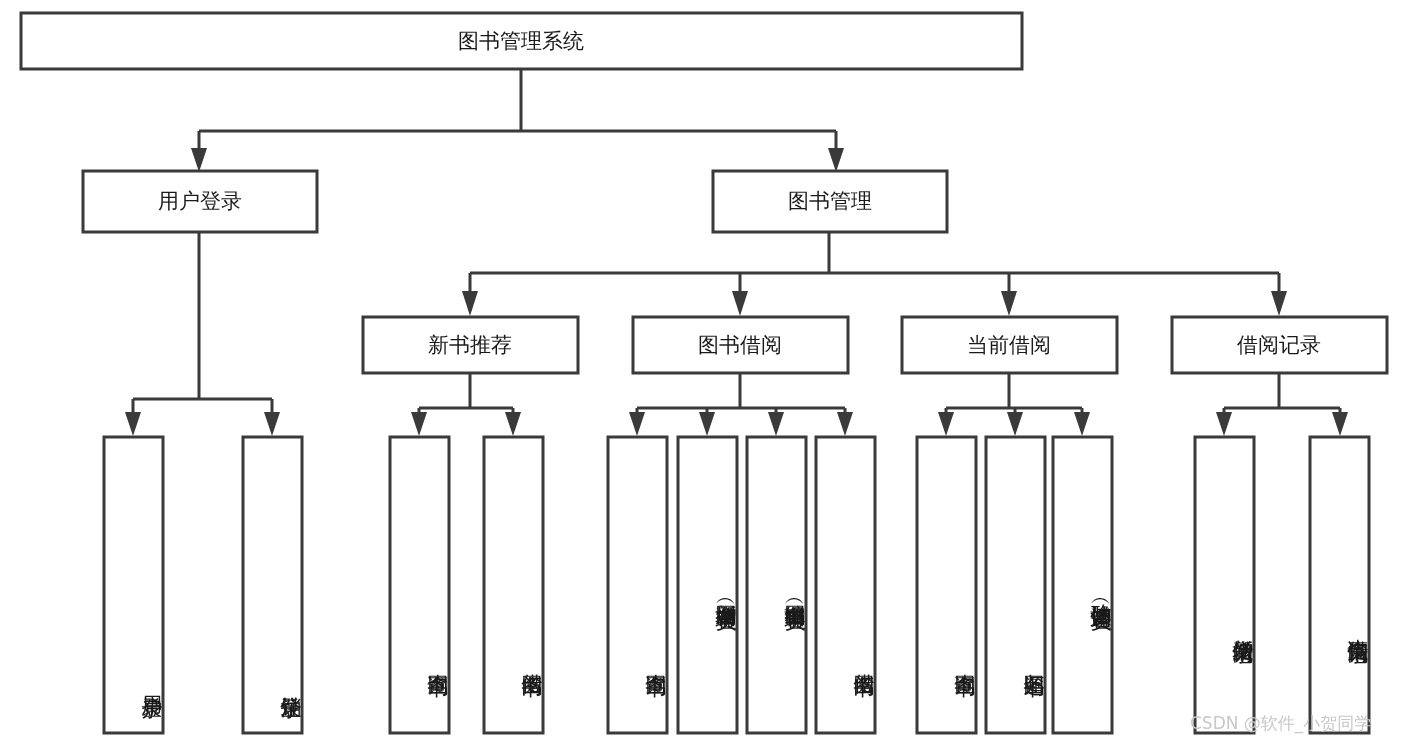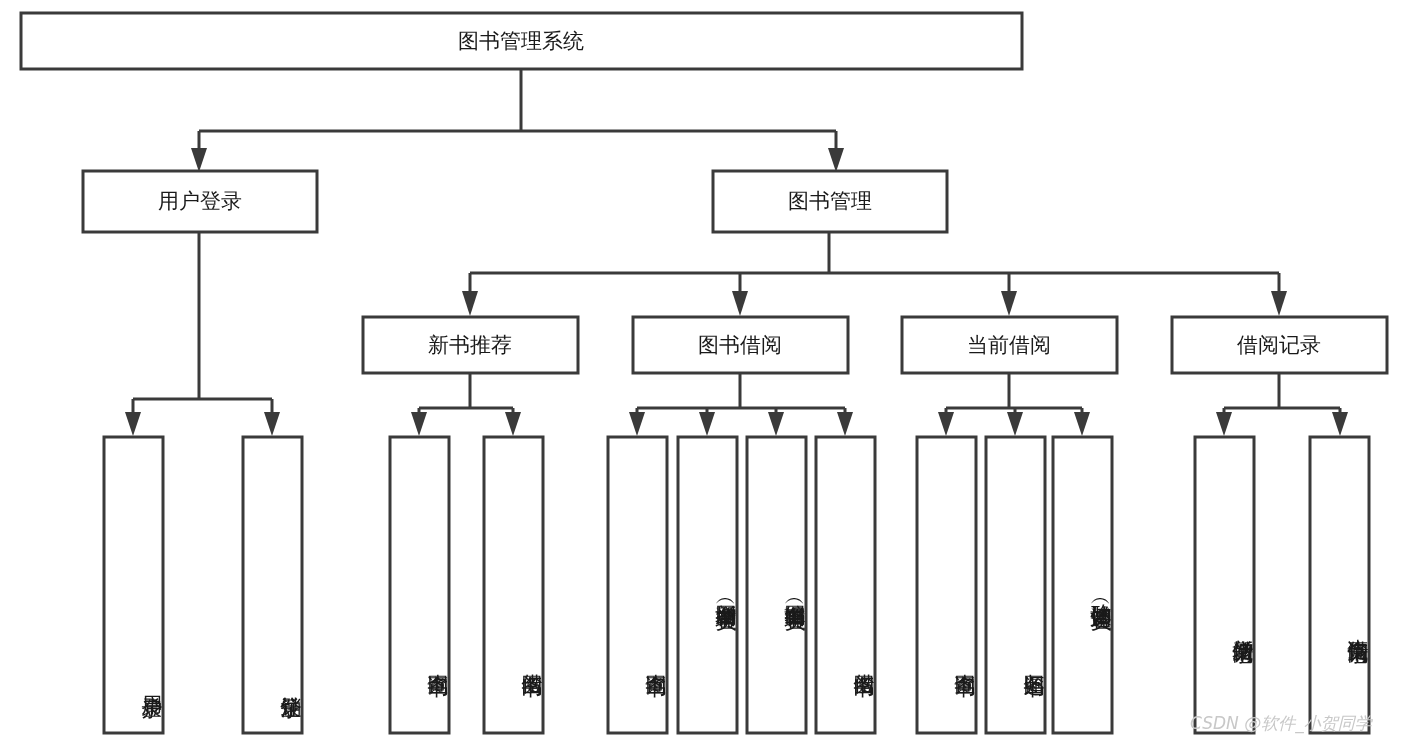--- a/index.html
+++ b/index.html
@@ -174,15 +174,15 @@
   <div class="node-label-v" style="left:608px; top:437px; width:59px; height:296px; padding-top:74px;">查询图书</div>
   <div class="node-label-v" style="left:678px; top:437px; width:59px; height:296px; padding-top:6px;">新增图书（管理员）</div>
   <div class="node-label-v" style="left:747px; top:437px; width:59px; height:296px; padding-top:6px;">编辑图书（管理员）</div>
   <div class="node-label-v" style="left:816px; top:437px; width:59px; height:296px; padding-top:74px;">借阅图书</div>
   <div class="node-label-v" style="left:917px; top:437px; width:59px; height:296px; padding-top:74px;">查询图书</div>
   <div class="node-label-v" style="left:986px; top:437px; width:59px; height:296px; padding-top:74px;">归还图书</div>
   <div class="node-label-v" style="left:1053px; top:437px; width:59px; height:296px; padding-top:6px;">确认归还（管理员）</div>
   <div class="node-label-v" style="left:1195px; top:437px; width:59px; height:296px; padding-top:40px;">新增借阅记录</div>
   <div class="node-label-v" style="left:1310px; top:437px; width:59px; height:296px; padding-top:40px;">查询借阅记录</div>
 
-  <div class="watermark" style="left:1190px; top:712px;font-style:italic;">CSDN @软件_小贺同学</div>
+  <div class="watermark" style="left:1190px; top:712px;">CSDN @软件_小贺同学</div>
 
 </div>
 
 </body></html>

